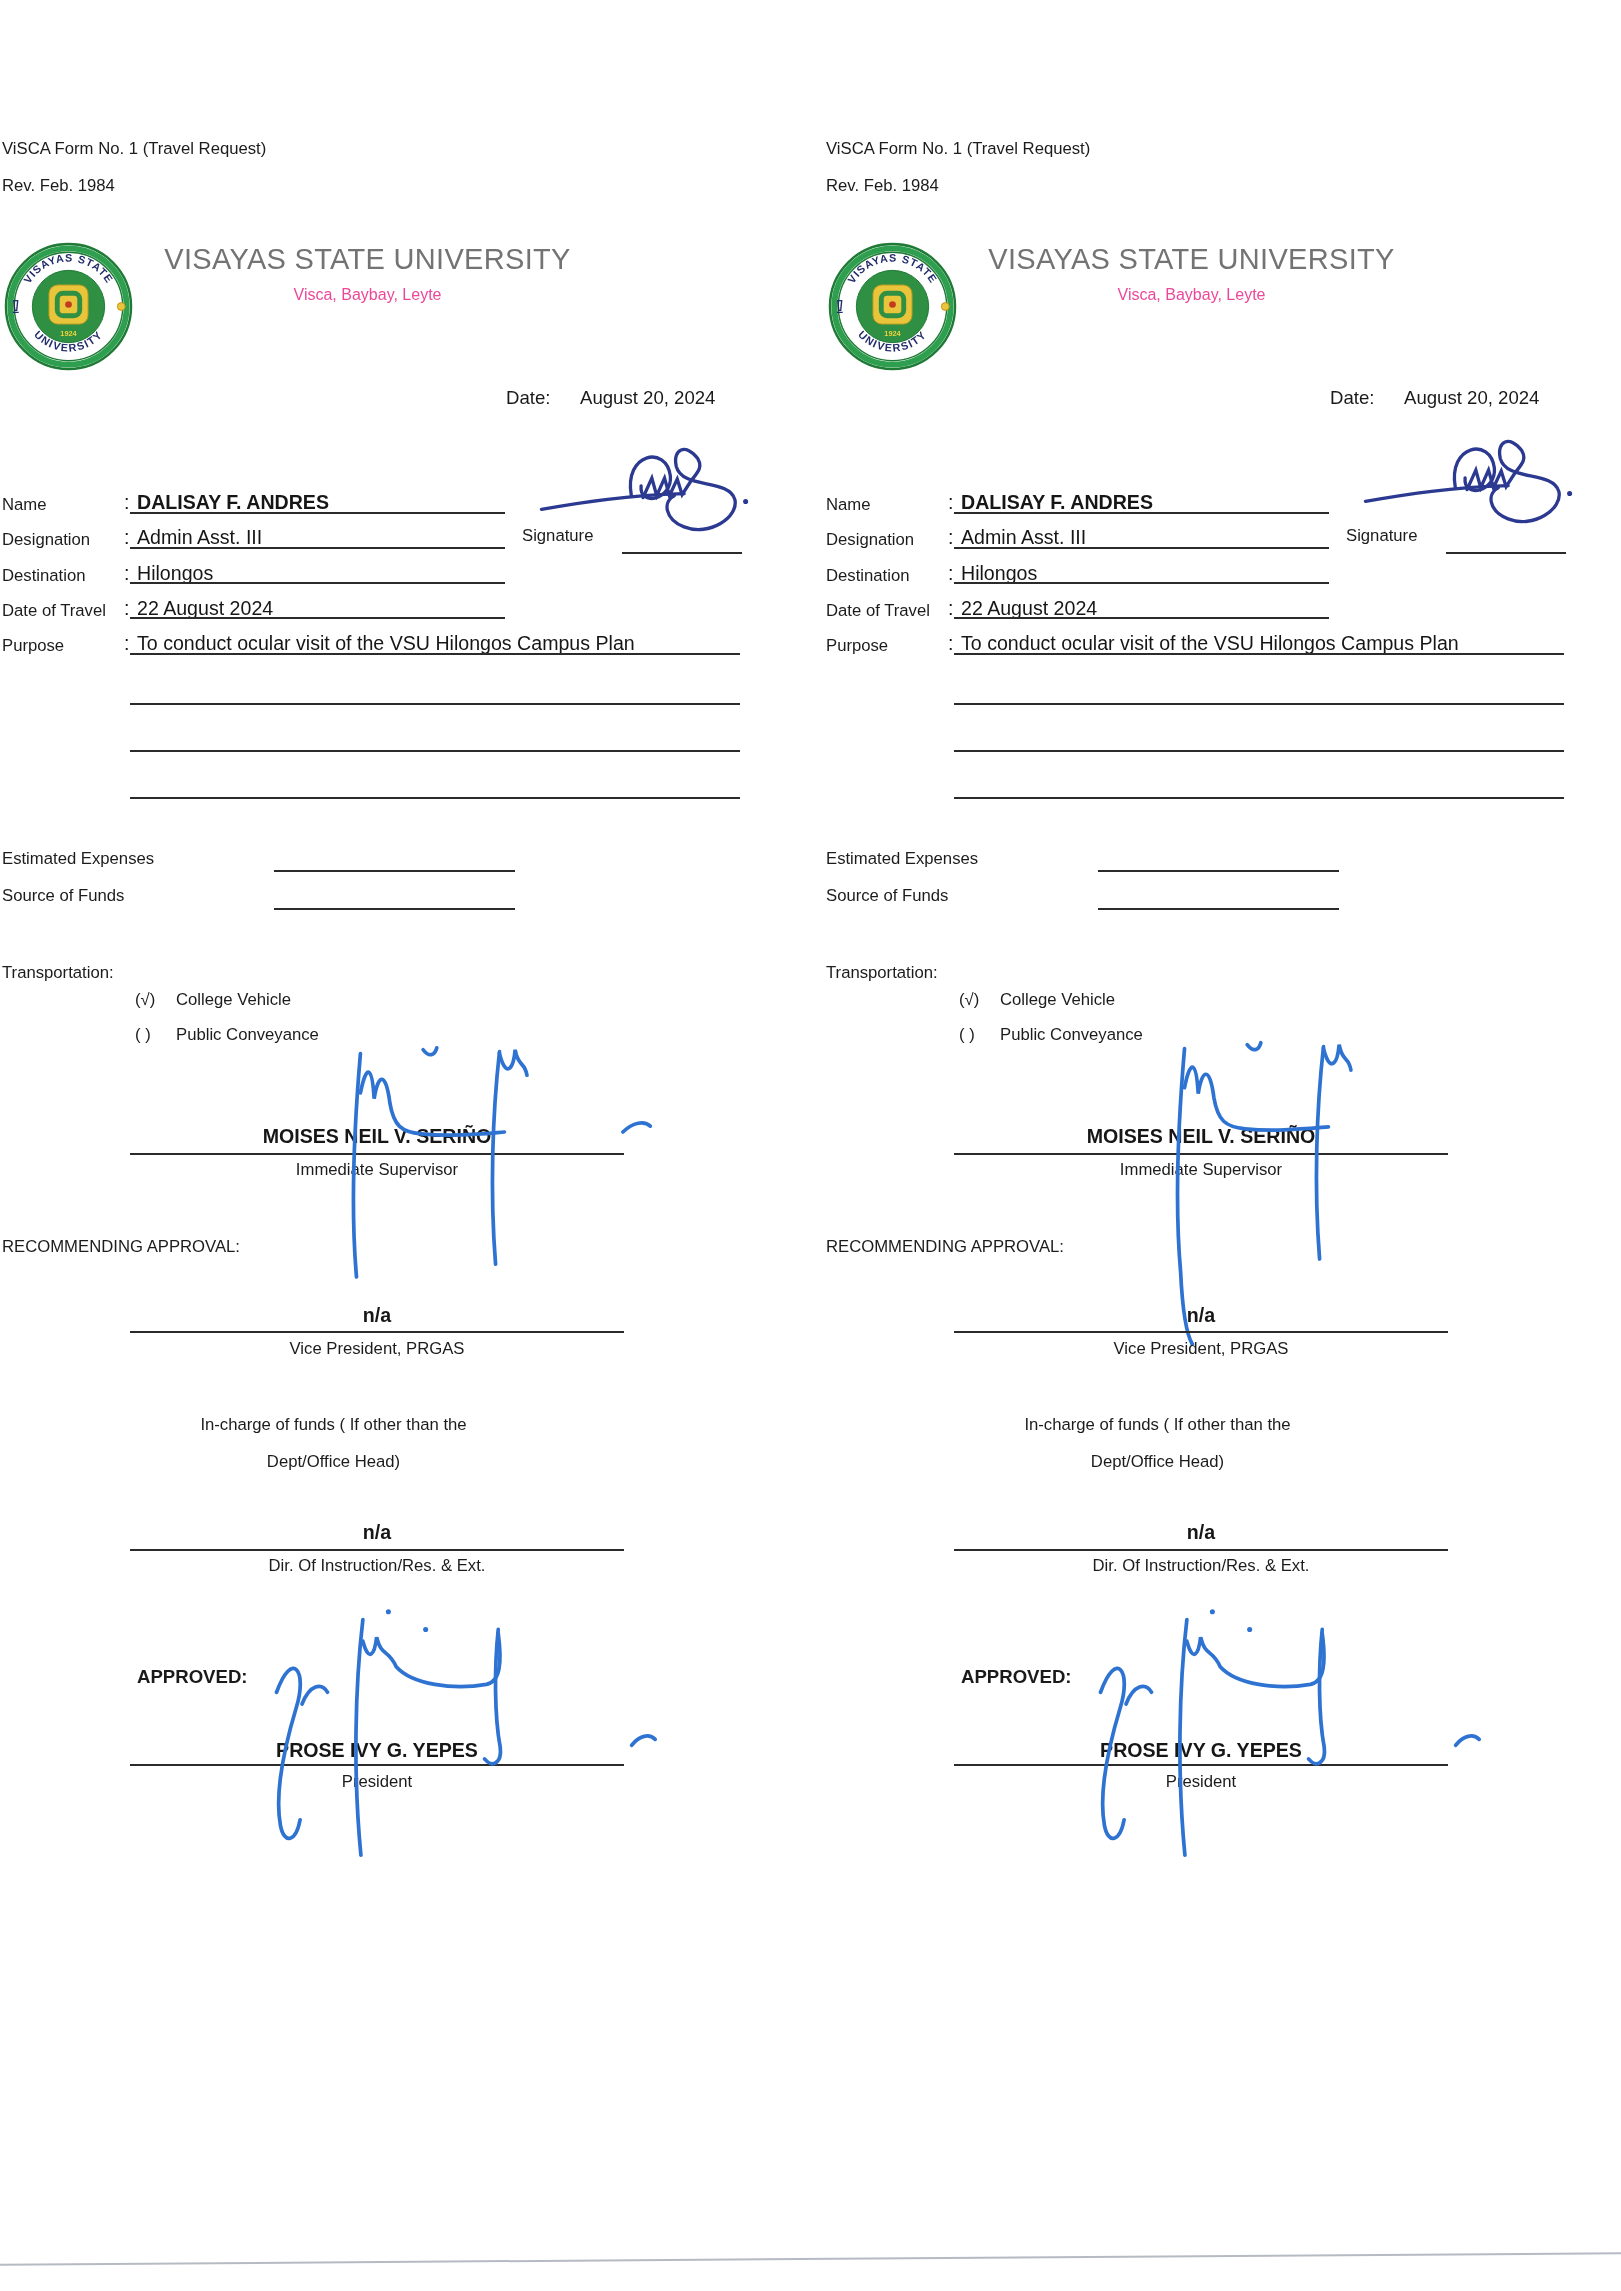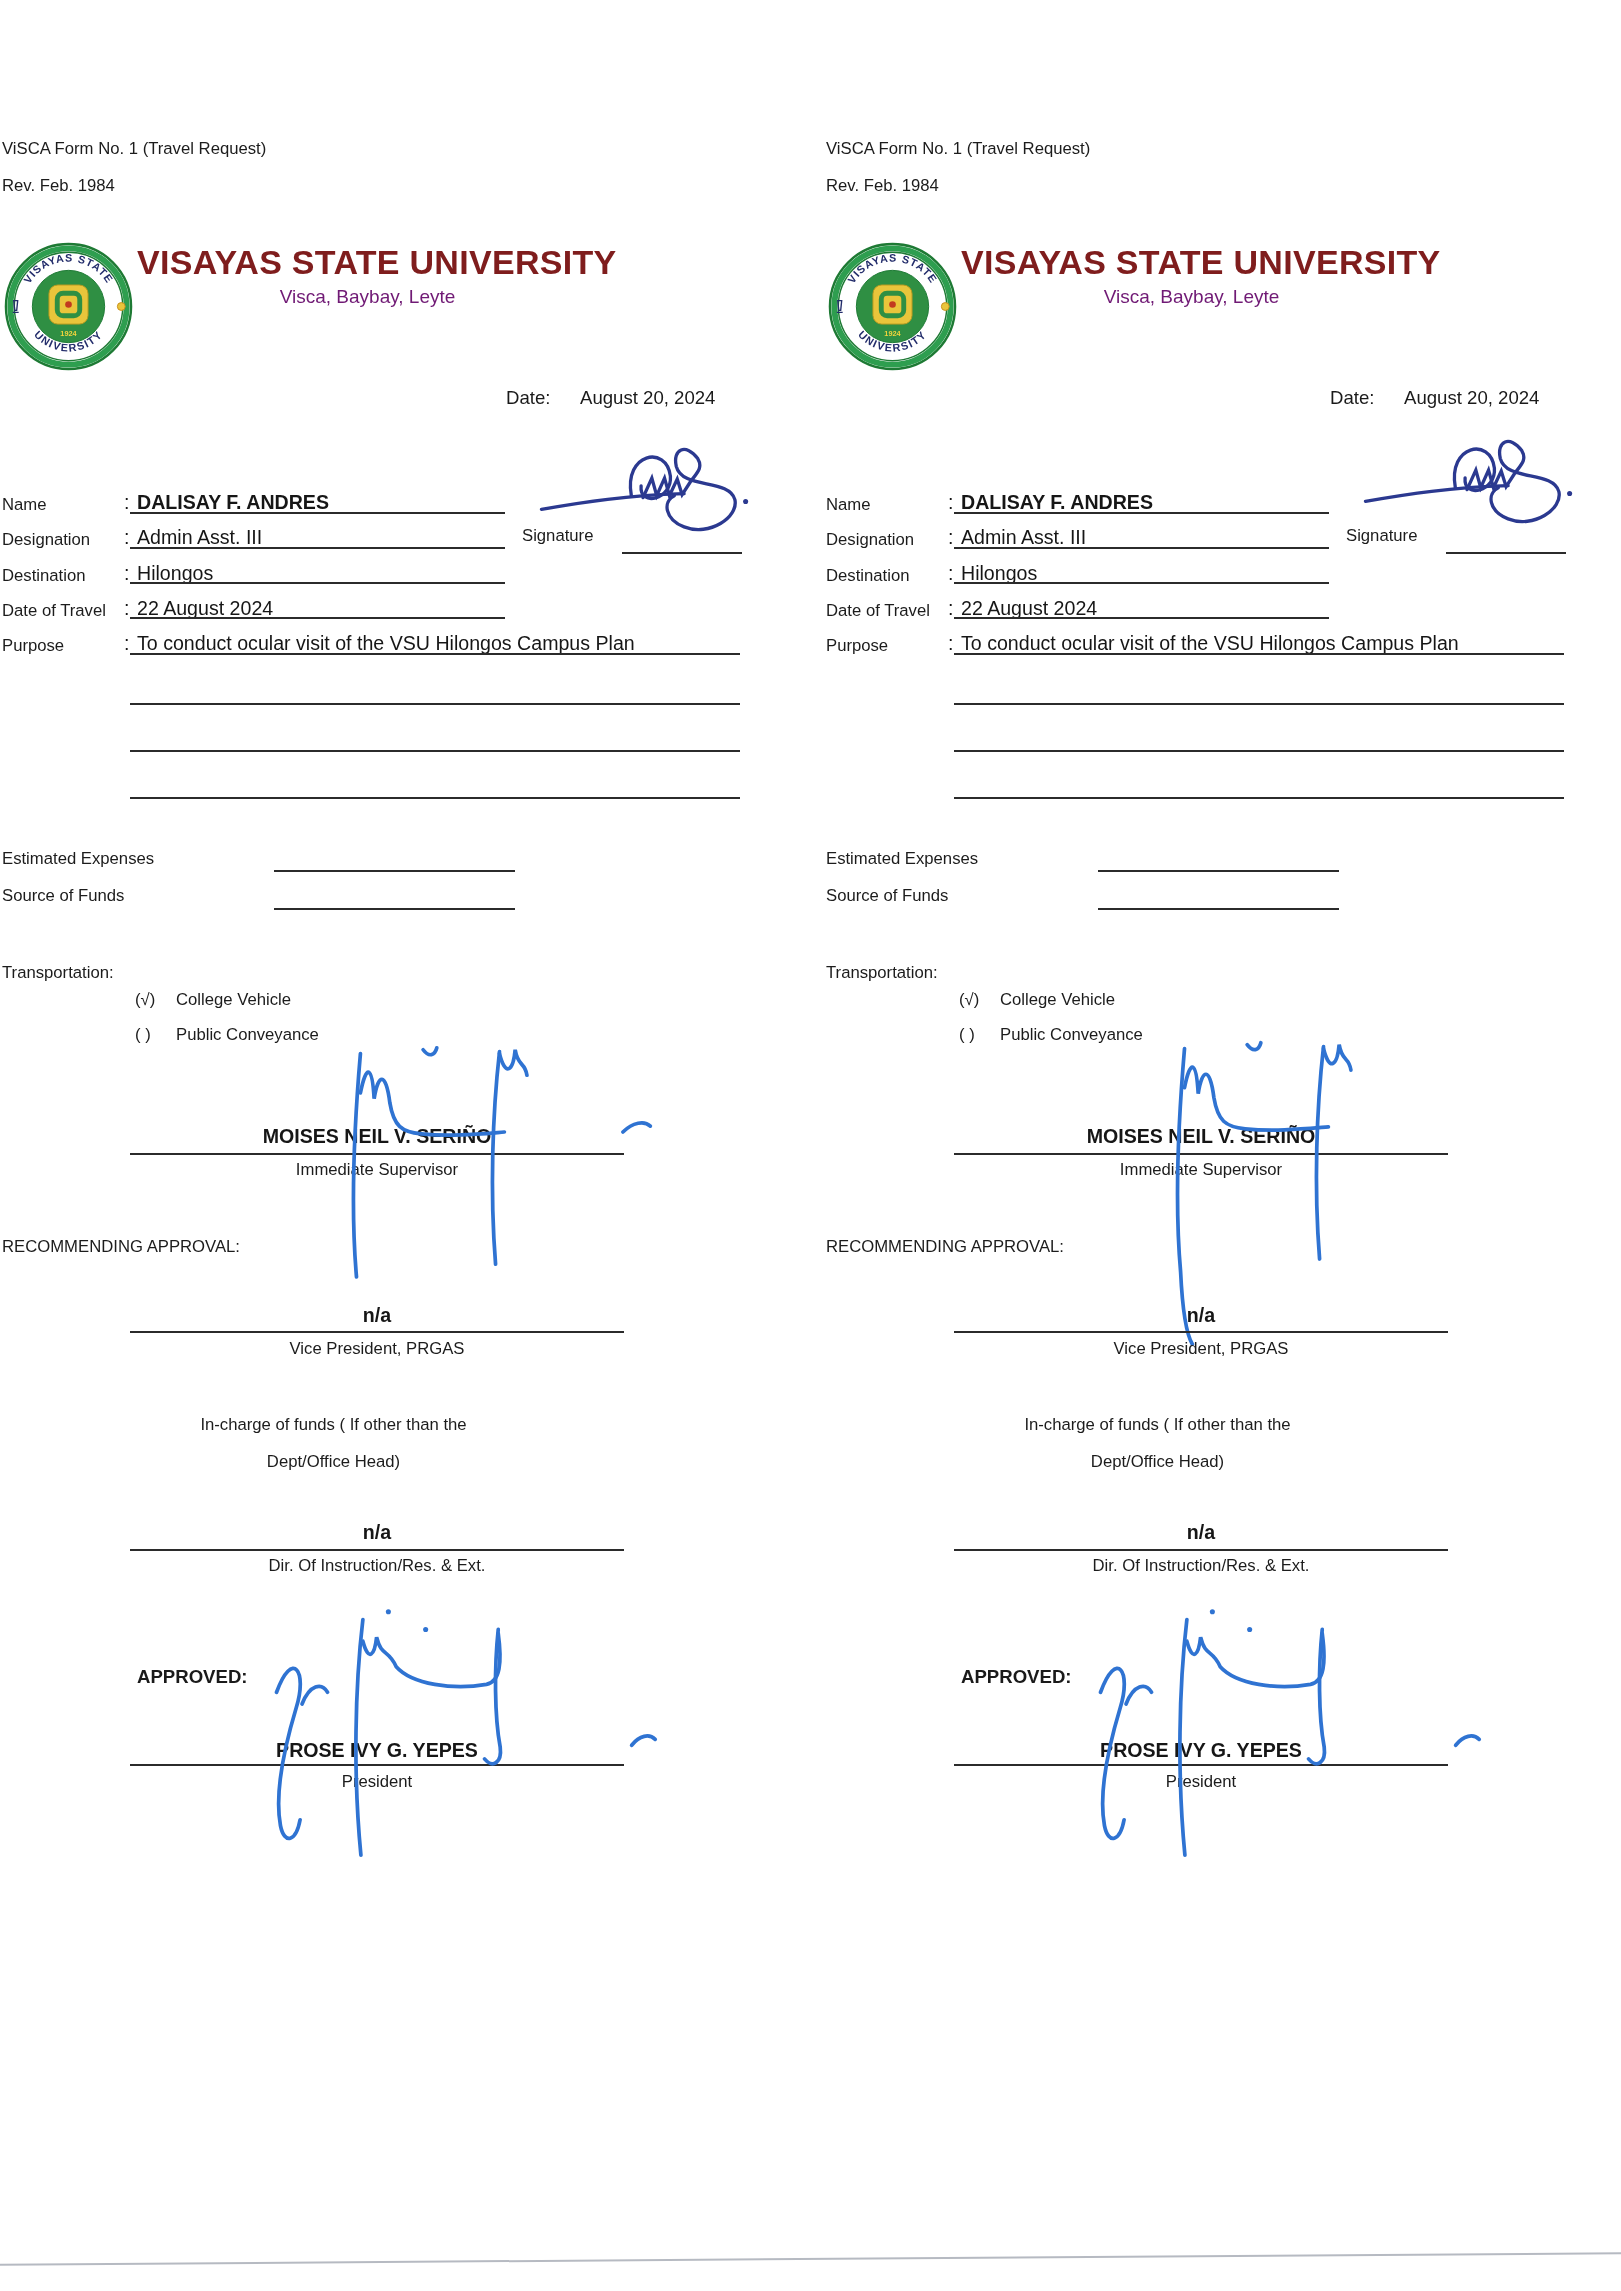--- a/index.html
+++ b/index.html
@@ -5,22 +5,22 @@
   html,body{margin:0;padding:0;background:#ffffff;}
   body{width:1621px;height:2292px;position:relative;overflow:hidden;
        font-family:"Liberation Sans", sans-serif;color:#1a1a1a;}
   .copy{position:absolute;top:0;width:784px;height:2292px;}
   .copy-left{left:0;}
   .copy-right{left:824px;}
   .abs{position:absolute;white-space:nowrap;}
   .small{font-size:16.7px;color:#1c1c1c;}
   .val{font-size:19.6px;color:#161616;}
   .b{font-weight:bold;}
-  .title{font-size:34px;font-weight:bold;color:#7f1d1d;letter-spacing:0.3px;text-align:center;}
-  .subtitle{font-size:19px;color:#701a75;text-align:center;}
+  .title{font-size:29px;font-weight:normal;color:#737373;letter-spacing:0.3px;text-align:center;}
+  .subtitle{font-size:16px;color:#ec4899;text-align:center;}
   .line{position:absolute;height:0;border-top:2.9px solid #2b2b2b;}
   .ctrblock{position:absolute;text-align:center;white-space:nowrap;}
   .sig{position:absolute;pointer-events:none;}
   .edge{position:absolute;left:-9.8px;top:2258px;width:1647px;height:0;
         border-top:2px solid #b6bac2;transform:rotate(-0.4deg);}
 </style>
 </head>
 <body>
 
 <div class="copy copy-left">

